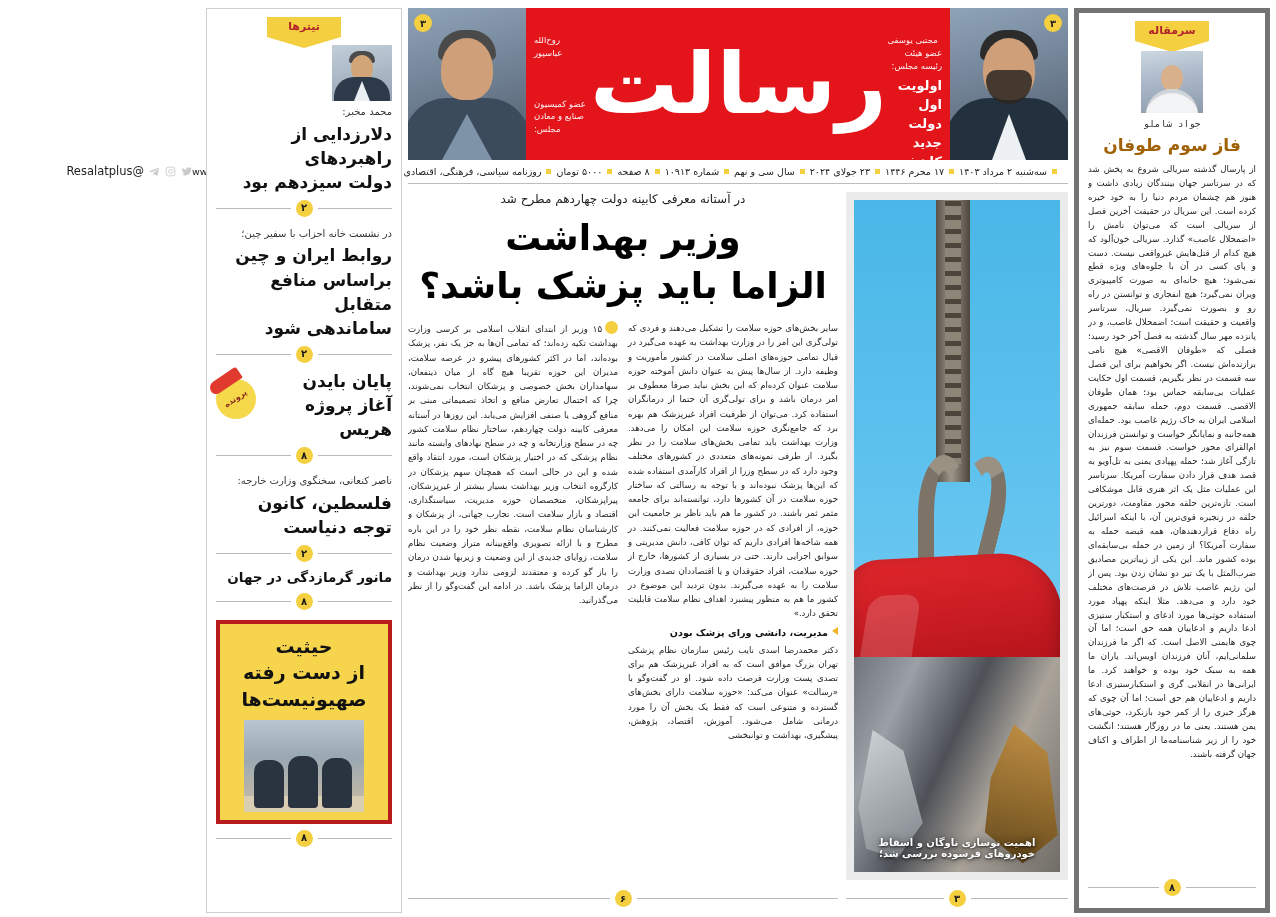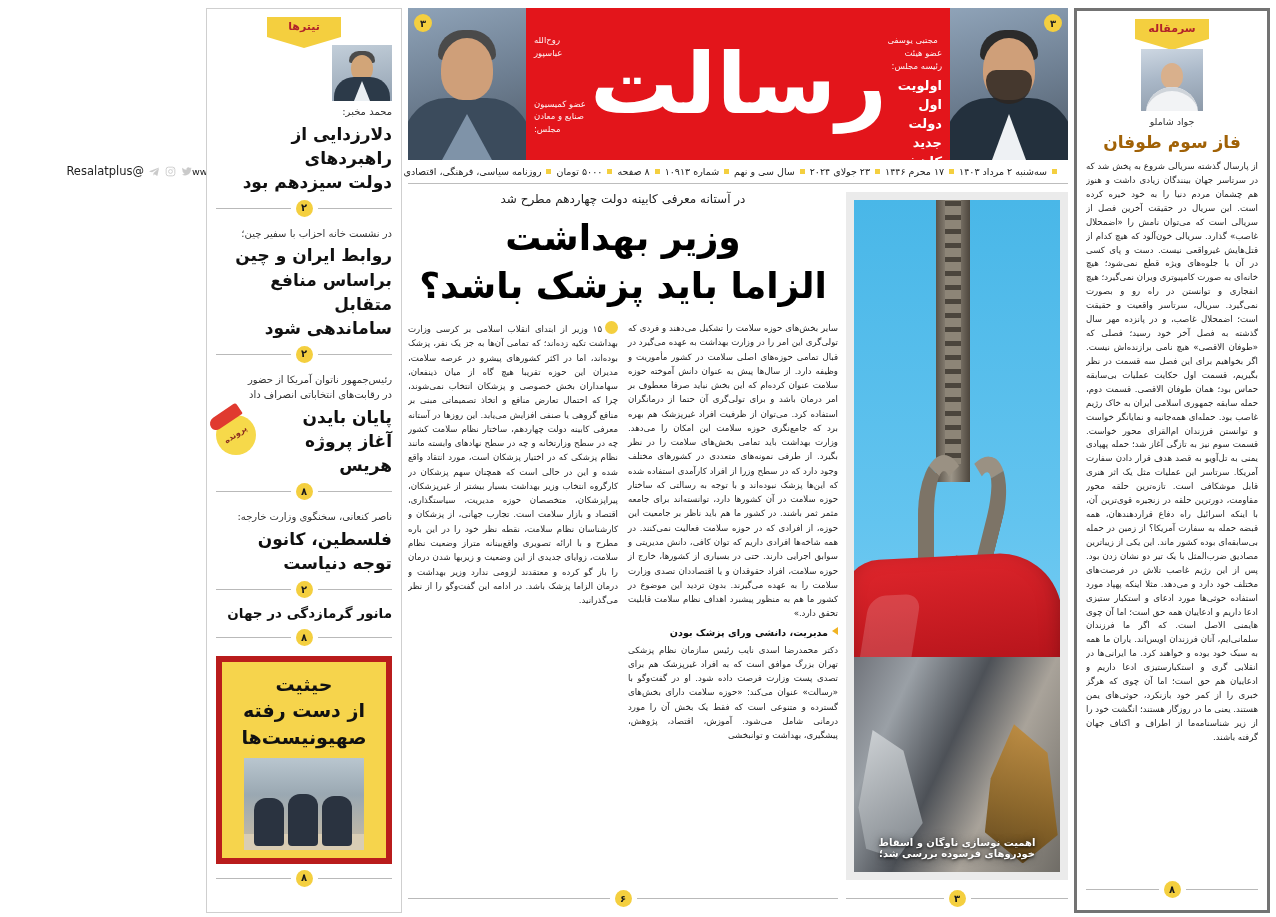--- a/index.html
+++ b/index.html
@@ -49,21 +49,21 @@
   .badge-row {
     display:flex; align-items:center; gap:0;
     margin:6px 0;
   }
   .badge-row .ln { flex:1; height:1px; background:#b9b9b9; }
   .badge-row .pagebadge { margin:0 5px; box-shadow:0 0 0 2px #fff; }
 
   
   .col-editorial {
     width:196px; flex:0 0 196px;
-    border:3px solid #737373;
+    border:5px solid #737373;
     padding:8px 9px 6px 9px;
     display:flex; flex-direction:column;
     background:#fff;
   }
   .ed-photo {
     width:62px;height:62px;margin:4px auto 0 auto;
     background:linear-gradient(170deg,#cdd7e2 0%,#aab8c8 45%,#8d9aa9 100%);
     position:relative; overflow:hidden;
   }
   .ed-photo::before{ 
@@ -73,20 +73,21 @@
   }
   .ed-photo::after{ 
     content:""; position:absolute; left:50%; bottom:-10px; transform:translateX(-50%);
     width:52px;height:34px;border-radius:26px 26px 0 0;
     background:#f2f3f5;
     box-shadow: inset 0 6px 0 -2px #cfd4da;
   }
   .ed-author {
     text-align:center; font-size:9.5px; color:#333;
     margin:5px 0 3px 0;
+    font-family:Liberation Mono, monospace;
   }
   .ed-title {
     text-align:center; font-size:17px; font-weight:bold; color:#a16207;
     margin:2px 0 8px 0; letter-spacing:-0.3px;
   }
   .ed-body {
     font-size:8.6px; line-height:1.62; color:#1c1c1c;
     text-align:justify; flex:1; overflow:hidden;
     text-align-last:right;
   }
@@ -303,21 +304,21 @@
     background:#f6d94a; margin:10px 2px 0 0;
     display:flex;align-items:center;justify-content:center;
   }
   .dossier .ribbon{
     position:absolute; left:-8px; top:-4px; width:34px;height:13px;
     background:#e03a2f; border-radius:14px 6px 2px 12px; transform:rotate(-34deg);
   }
   .dossier span{ font-size:8px; font-weight:bold; color:#8a2b1f; transform:rotate(-34deg); z-index:2;}
 
   .promo {
-    border:6px solid #b91c1c; background:#f6d44c;
+    border:4px solid #b91c1c; background:#f6d44c;
     padding:9px 8px 8px 8px; margin-top:4px;
   }
   .promo-title { font-size:19px;font-weight:bold;color:#111;text-align:center;line-height:1.38;letter-spacing:-0.6px;}
   .promo-photo {
     margin:8px auto 0 auto; width:120px;height:92px;
     background:linear-gradient(180deg,#b9c6cf 0%,#9aa8b2 40%,#cbbda4 100%);
     position:relative; overflow:hidden;
   }
   .promo-photo .cop {
     position:absolute; bottom:4px; width:30px;height:48px;border-radius:12px 12px 4px 4px;
@@ -359,22 +360,20 @@
 براساس منافع متقابل
 ساماندهی شود</div>
     </div>
     <div class="badge-row">
       <span class="ln"></span>
       <span class="pagebadge">۲</span>
       <span class="ln"></span>
     </div>
 
     <div>
-      <div class="hd-kicker" style="white-space:pre-line">رئیس‌جمهور ناتوان آمریکا از حضور
-در رقابت‌های انتخاباتی انصراف داد</div>
       <div class="dossier">
         <div class="ribbon"></div>
         <span>پرونده</span>
       </div>
       <div class="hd-title" style="white-space:pre-line">پایان بایدن
 آغاز پروژه هریس</div>
     </div>
     <div class="badge-row" style="clear:both">
       <span class="ln"></span>
       <span class="pagebadge">۸</span>

